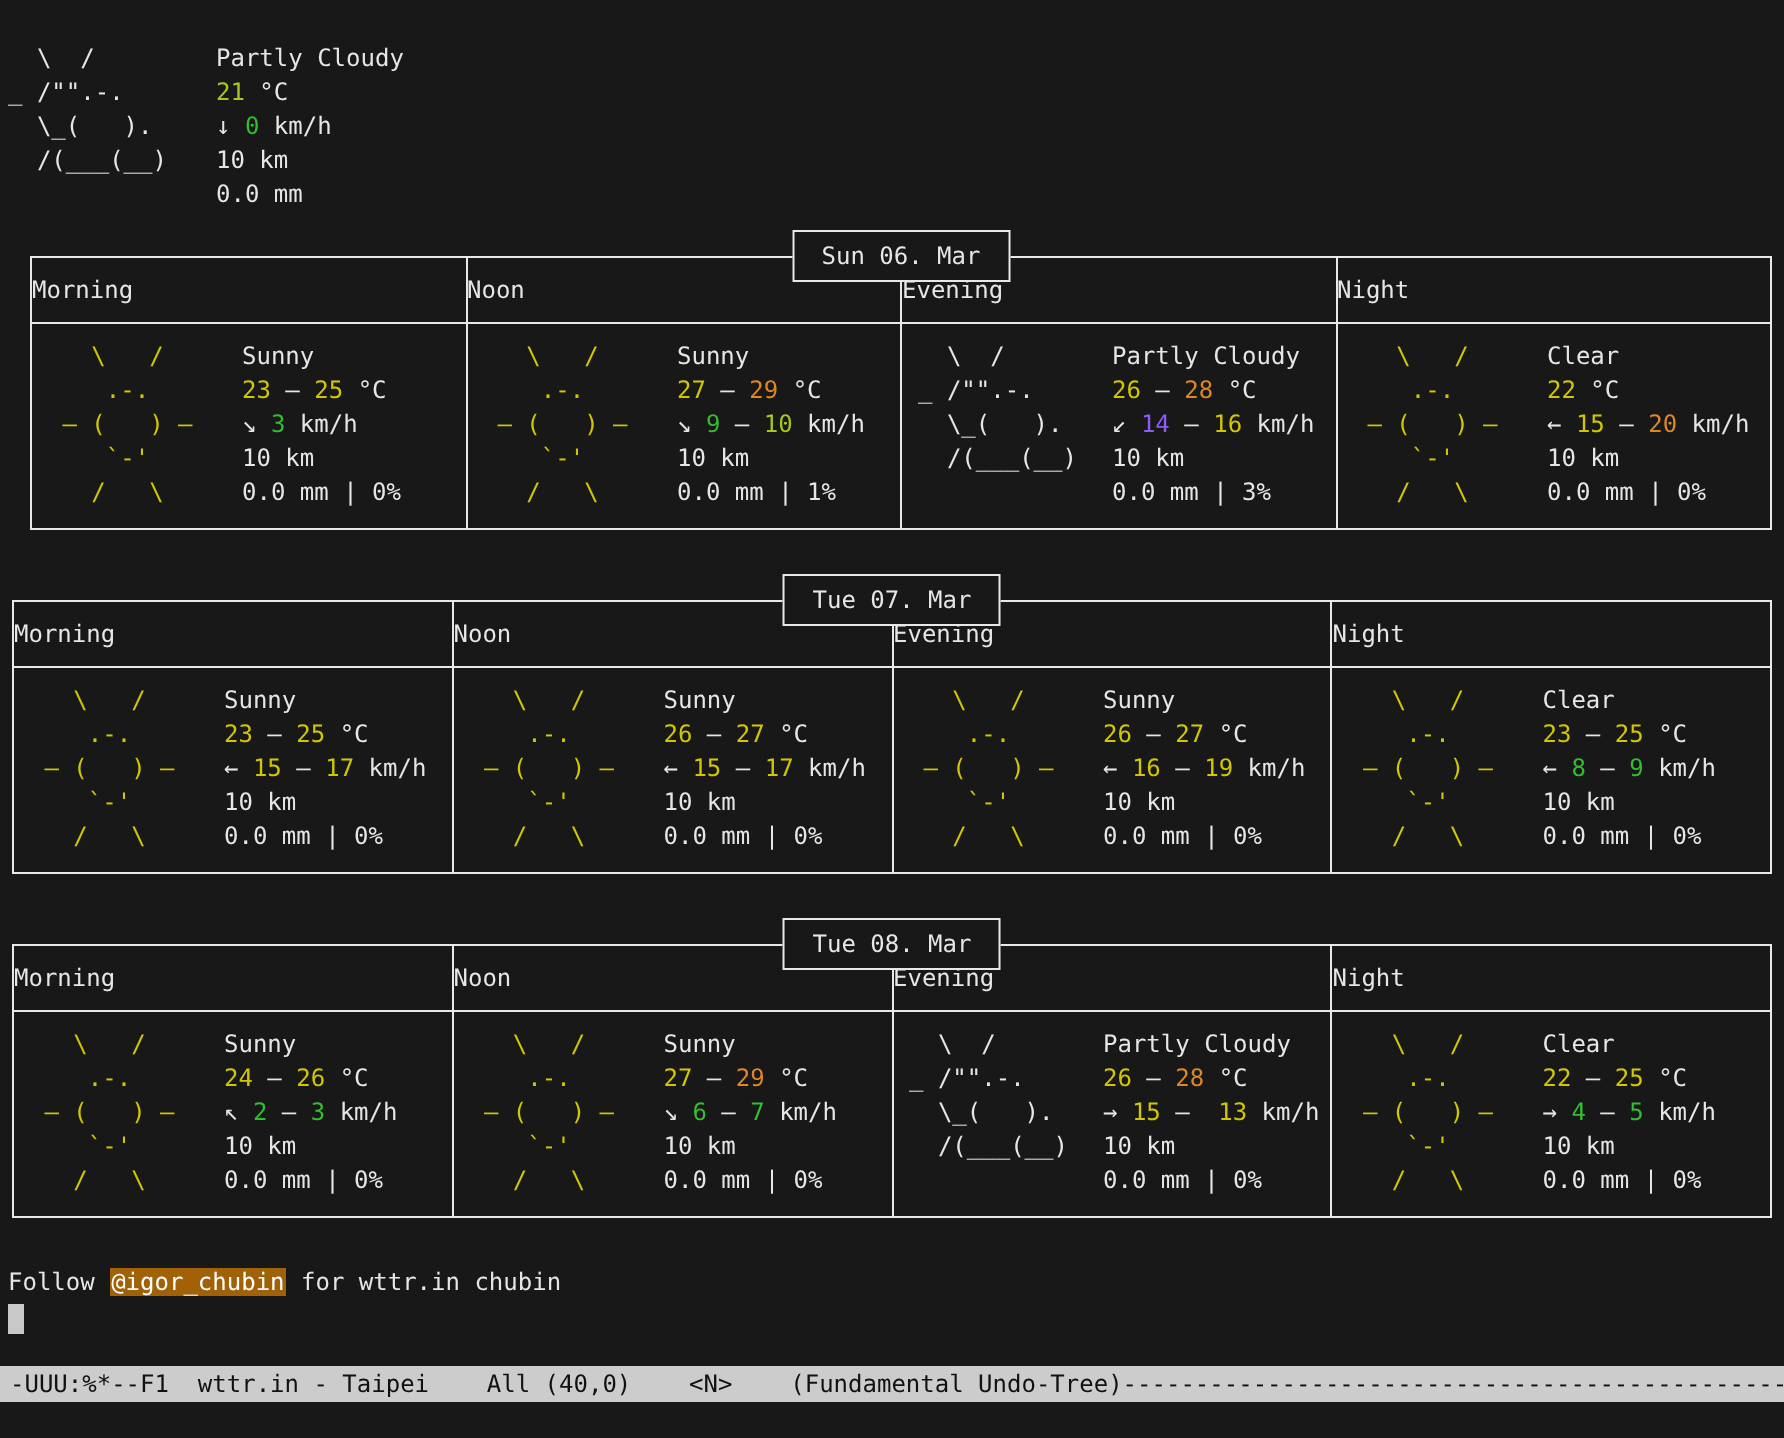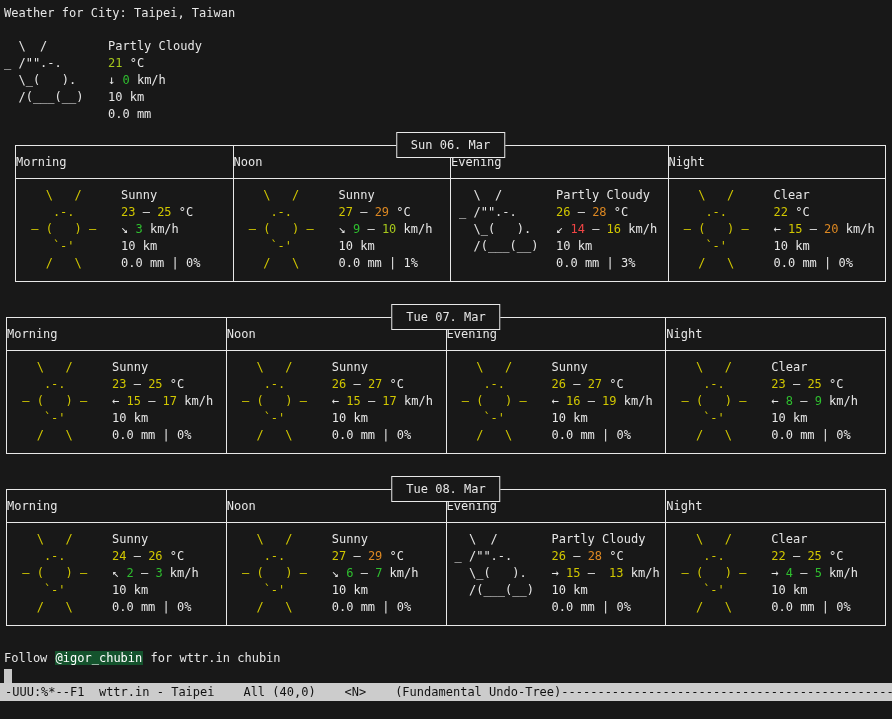--- a/index.html
+++ b/index.html
@@ -56,21 +56,20 @@
     position:absolute; left:0; right:0; bottom:18px; height:18px;
     line-height:18px; padding-left:5px;
     white-space:pre; overflow:hidden;
   }
   .minibuffer { position:absolute; left:0; right:0; bottom:0; height:18px; background:#181818; }
 </style>
 </head>
 <body style="background: rgb(24, 24, 24); color: rgb(230, 230, 230);">
 
 <div class="buffer">
-  <div class="line title">Weather for City: Taipei, Taiwan</div>
 
   <div class="current" id="current">
       <pre class="art" style="color: rgb(230, 230, 230);">  \  /
 _ /"".-.
   \_(   ).
   /(___(__)
 </pre>
       <div class="textcol">
         <div class="line"><span>Partly Cloudy</span></div>
         <div class="line"><span style="color: rgb(166, 200, 28);">21</span><span> °C</span></div>
@@ -121,21 +120,21 @@
             </div>
             <div class="cell">
               <pre class="art" style="color: rgb(230, 230, 230);">  \  /
 _ /"".-.
   \_(   ).
   /(___(__)
 </pre>
               <div class="textcol">
                 <div class="line"><span>Partly Cloudy</span></div>
                 <div class="line"><span style="color: rgb(209, 199, 0);">26</span><span> – </span><span style="color: rgb(221, 136, 34);">28</span><span> °C</span></div>
-                <div class="line"><span>↙ </span><span style="color: #ef4444;">14</span><span> – </span><span style="color: rgb(209, 199, 0);">16</span><span> km/h</span></div>
+                <div class="line"><span>↙ </span><span style="color: #8b5cf6;">14</span><span> – </span><span style="color: rgb(209, 199, 0);">16</span><span> km/h</span></div>
                 <div class="line"><span>10 km</span></div>
                 <div class="line"><span>0.0 mm | 3%</span></div>
               </div>
             </div>
             <div class="cell">
               <pre class="art" style="color: rgb(209, 199, 0);">   \   /
     .-.
  – (   ) –
     `-'
    /   \</pre>
@@ -283,19 +282,19 @@
                 <div class="line"><span>→ </span><span style="color: rgb(47, 191, 47);">4</span><span> – </span><span style="color: rgb(47, 191, 47);">5</span><span> km/h</span></div>
                 <div class="line"><span>10 km</span></div>
                 <div class="line"><span>0.0 mm | 0%</span></div>
               </div>
             </div>
           </div>
         </div>
       </div>
     </div>
 
-  <div class="footer line"><span>Follow </span><span class="link" style="background: #14532d; color: rgb(255, 255, 255);">@igor_chubin</span><span> for wttr.in chubin</span></div>
+  <div class="footer line"><span>Follow </span><span class="link" style="background: #a16207; color: rgb(255, 255, 255);">@igor_chubin</span><span> for wttr.in chubin</span></div>
 
   <div class="cursor"></div>
 </div>
 
 <div class="modeline" style="background: rgb(204, 204, 204); color: rgb(17, 17, 17);">-UUU:%*--F1  wttr.in - Taipei    All (40,0)    &lt;N&gt;    (Fundamental Undo-Tree)------------------------------------------------------------------------------------------</div>
 <div class="minibuffer"></div>
 
 </body></html>

